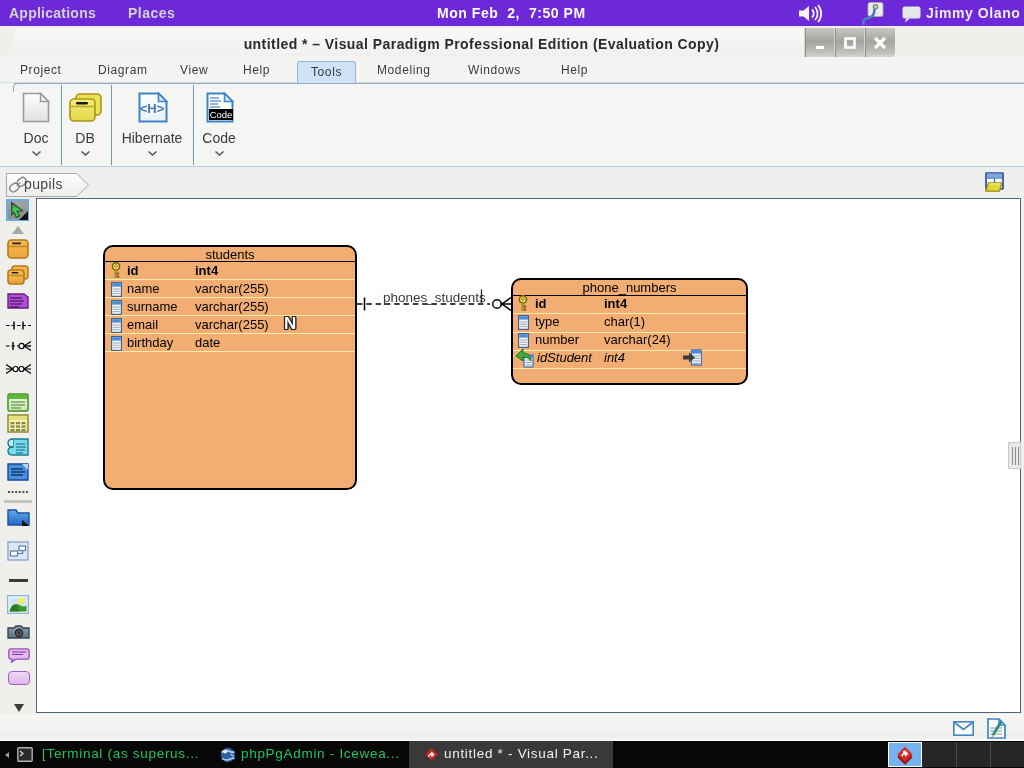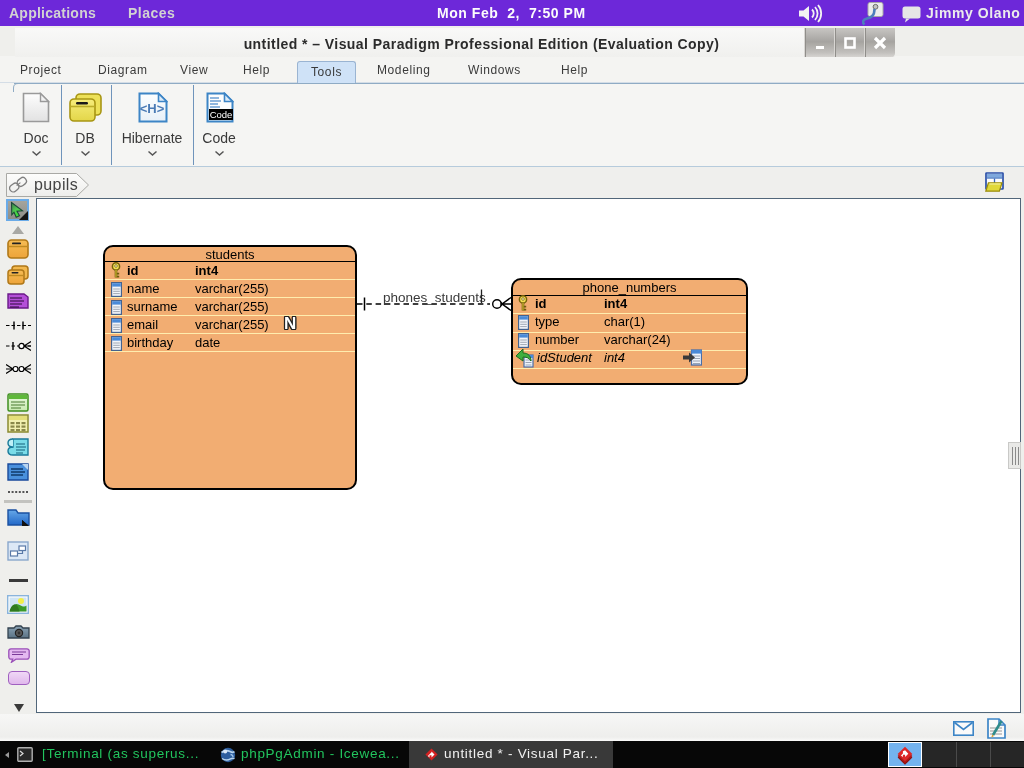--- a/index.html
+++ b/index.html
@@ -186,21 +186,21 @@
         </linearGradient>
       </defs>
   </svg>
   <svg class="abs" style="left:9px; top:7px;" width="19" height="19" viewBox="0 0 20 19">
     <g stroke="#808080" stroke-width="1.4" fill="none">
       <rect x="0.5" y="9" width="10" height="7.5" rx="3.6" transform="rotate(-38 5.5 12.7)"></rect>
       <rect x="8.5" y="3" width="10" height="7.5" rx="3.6" transform="rotate(-38 13.5 6.7)"></rect>
       <path d="M8 10.5l4-3" stroke-width="1.2"></path>
     </g>
   </svg>
-  <div class="abs" style="left:34px; top:8px; font-size:16px; color:#444; letter-spacing:0.4px;">pupils</div>
+  <div class="abs" style="left:24px; top:8px; font-size:14px; color:#444; letter-spacing:0.4px;">pupils</div>
 
   <svg class="abs" style="left:985px; top:4px;" width="20" height="22" viewBox="0 0 20 22">
     <rect x="1" y="1" width="17" height="16" rx="0.5" fill="#fcfcfc" stroke="#2b50a8" stroke-width="1.7"></rect>
     <rect x="2" y="2" width="15" height="4.2" fill="#7fa8dc"></rect>
     <path d="M2 6.2h15" stroke="#3a68b8" stroke-width="0.8"></path>
     <path d="M9.5 6.5v10" stroke="#3a68b8" stroke-width="1.3"></path>
     <path d="M3.4 10.8h13.6l-2.6 8.4H0.8z" fill="#e0d838" stroke="#9a8c0c" stroke-width="1.2"></path>
     <path d="M4.4 12h11.2" stroke="#ece880" stroke-width="1.6"></path>
   </svg>
 </div>

